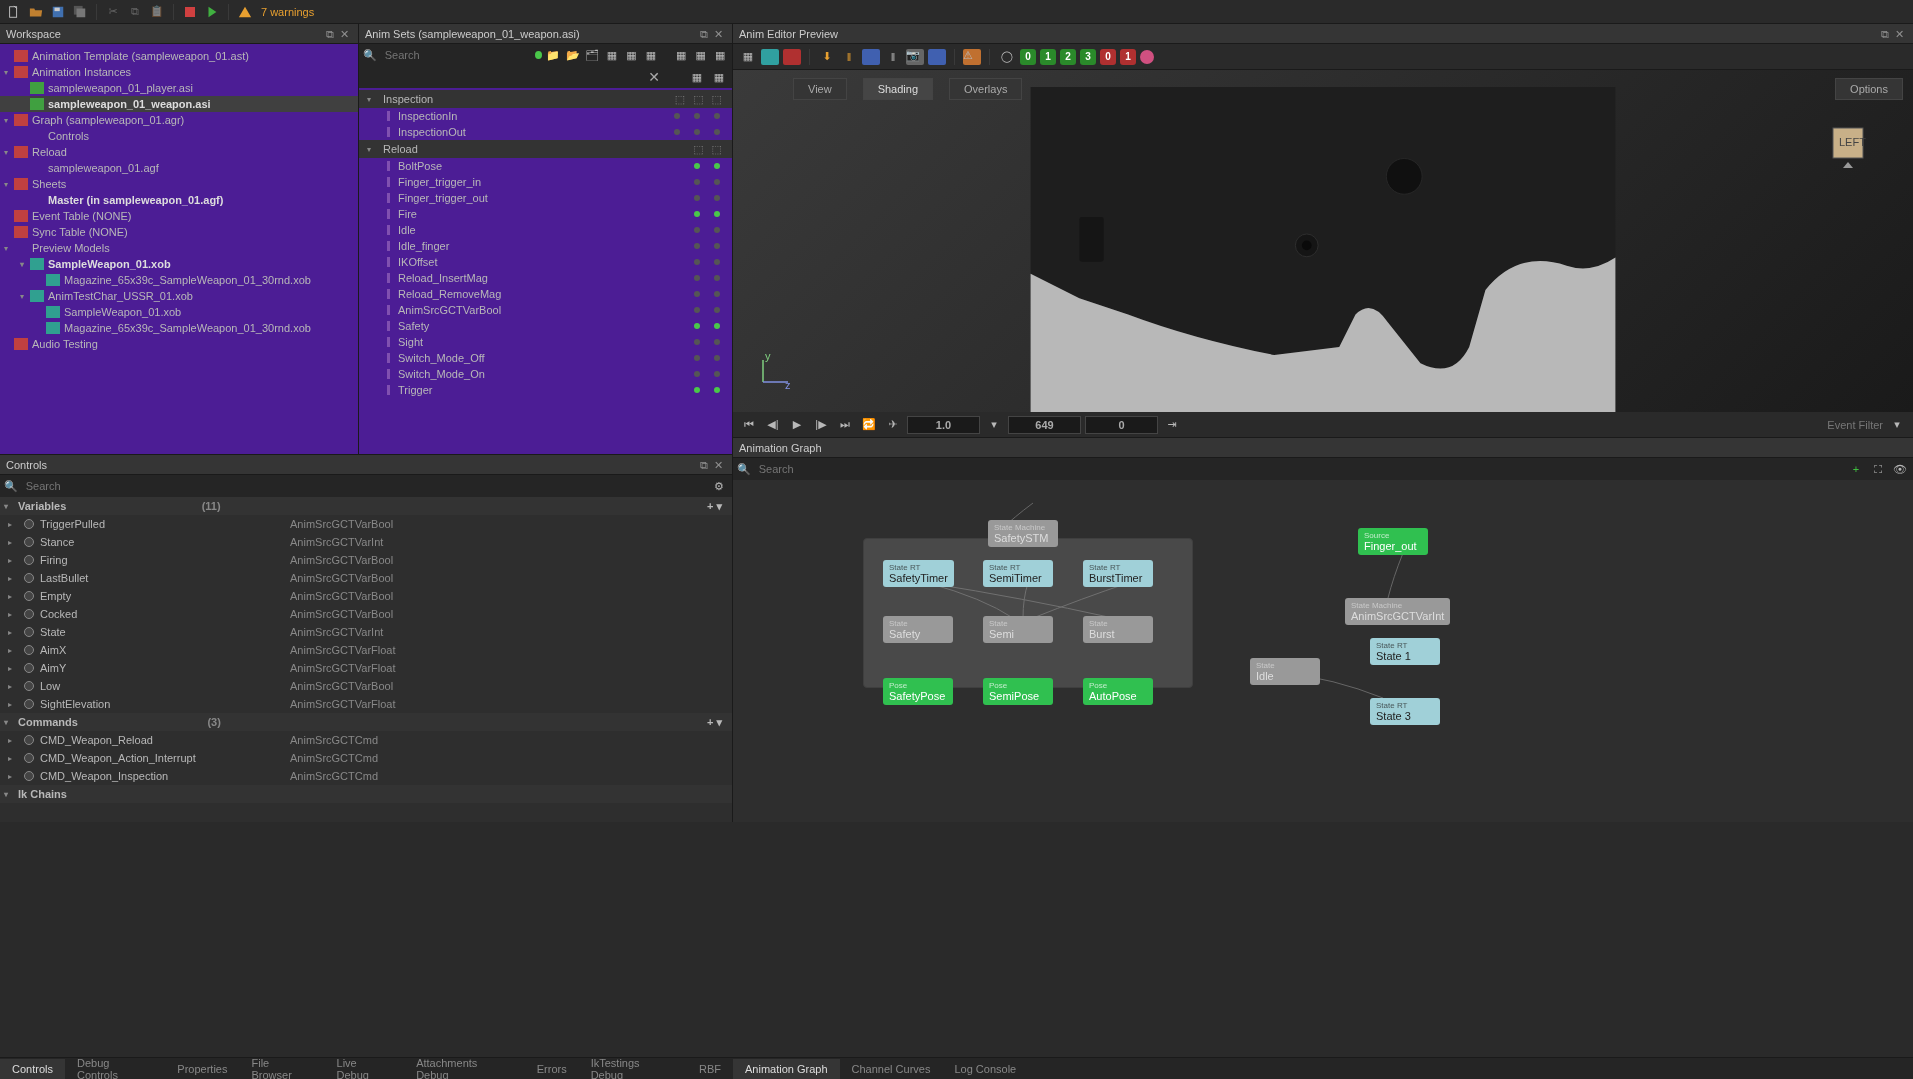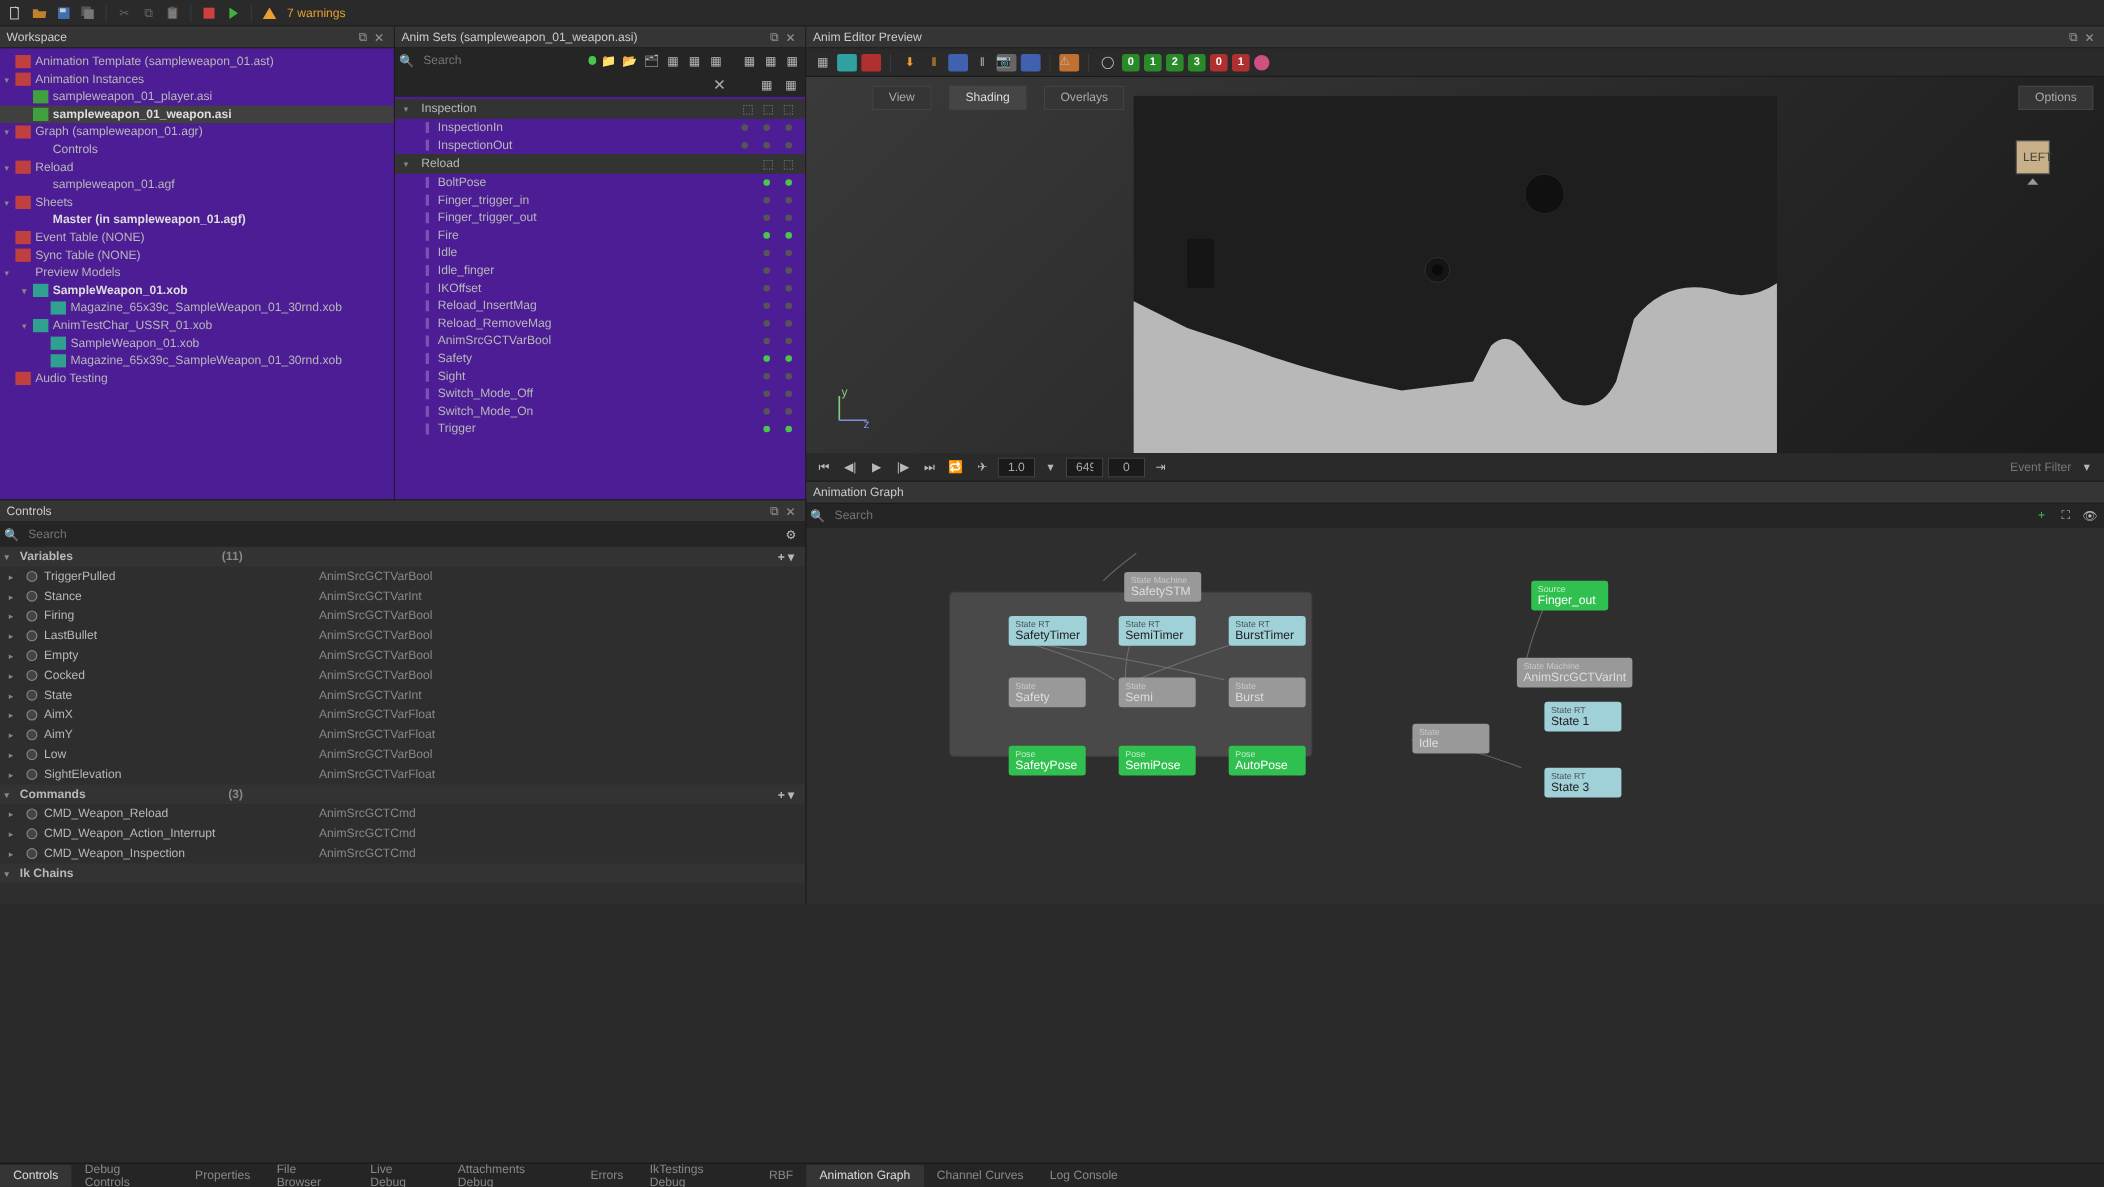--- a/index.html
+++ b/index.html
@@ -65,28 +65,28 @@
 .vars-table { flex: 1; overflow: auto; background: #2e2e2e; }
 .var-row { display: flex; align-items: center; height: 18px; padding-left: 8px; cursor: pointer; }
 .var-arrow { width: 10px; font-size: 8px; color: #888; }
 .var-circle { width: 10px; height: 10px; border: 1px solid #888; border-radius: 50%; background: #444; margin: 0 6px; }
 .var-name { flex: 0 0 250px; }
 .var-type { color: #888; }
 .var-group-hdr { display: flex; align-items: center; height: 18px; padding-left: 4px; background: #333; font-weight: bold; }
 
 .playback-bar { height: 26px; background: #2a2a2a; display: flex; align-items: center; padding: 0 6px; gap: 4px; border-bottom: 1px solid #1a1a1a; }
 .pb-btn { width: 20px; height: 18px; display: flex; align-items: center; justify-content: center; cursor: pointer; }
-.pb-field { background: #1a1a1a; border: 1px solid #444; padding: 2px 8px; width: 34px; text-align: center; color: #aaa; }
+.pb-field { background: #1a1a1a; border: 1px solid #444; padding: 2px 8px; width: 73px; text-align: center; color: #aaa; font-weight: bold; }
 .pb-spacer { flex: 1; }
 
 .graph-body { flex: 1; background: #2e2e2e; position: relative; overflow: hidden; }
 .graph-path { font-size: 10px; color: #888; padding: 2px 8px; display: flex; justify-content: space-between; }
 .graph-canvas { position: absolute; inset: 18px 0 0 0; background: #2e2e2e; }
 
-.node { position: absolute; border-radius: 3px; font-size: 9px; padding: 3px 6px; color: #222; min-width: 70px; margin-left: 34px; }
+.node { position: absolute; border-radius: 3px; font-size: 9px; padding: 3px 6px; color: #222; min-width: 70px; }
 .node-sm { background: #a0d0d8; }
 .node-state { background: #999; color: #ddd; }
 .node-pose { background: #30c050; color: #fff; }
 .node-src { background: #30c050; color: #fff; }
 .node-group { background: #888; border: 1px solid #666; }
 .node .hdr { font-size: 8px; opacity: 0.7; }
 
 .bottom-tabs { height: 22px; background: #252525; display: flex; align-items: center; border-top: 1px solid #1a1a1a; }
 .btab { padding: 4px 12px; cursor: pointer; color: #888; }
 .btab.act { background: #353535; color: #ddd; }

